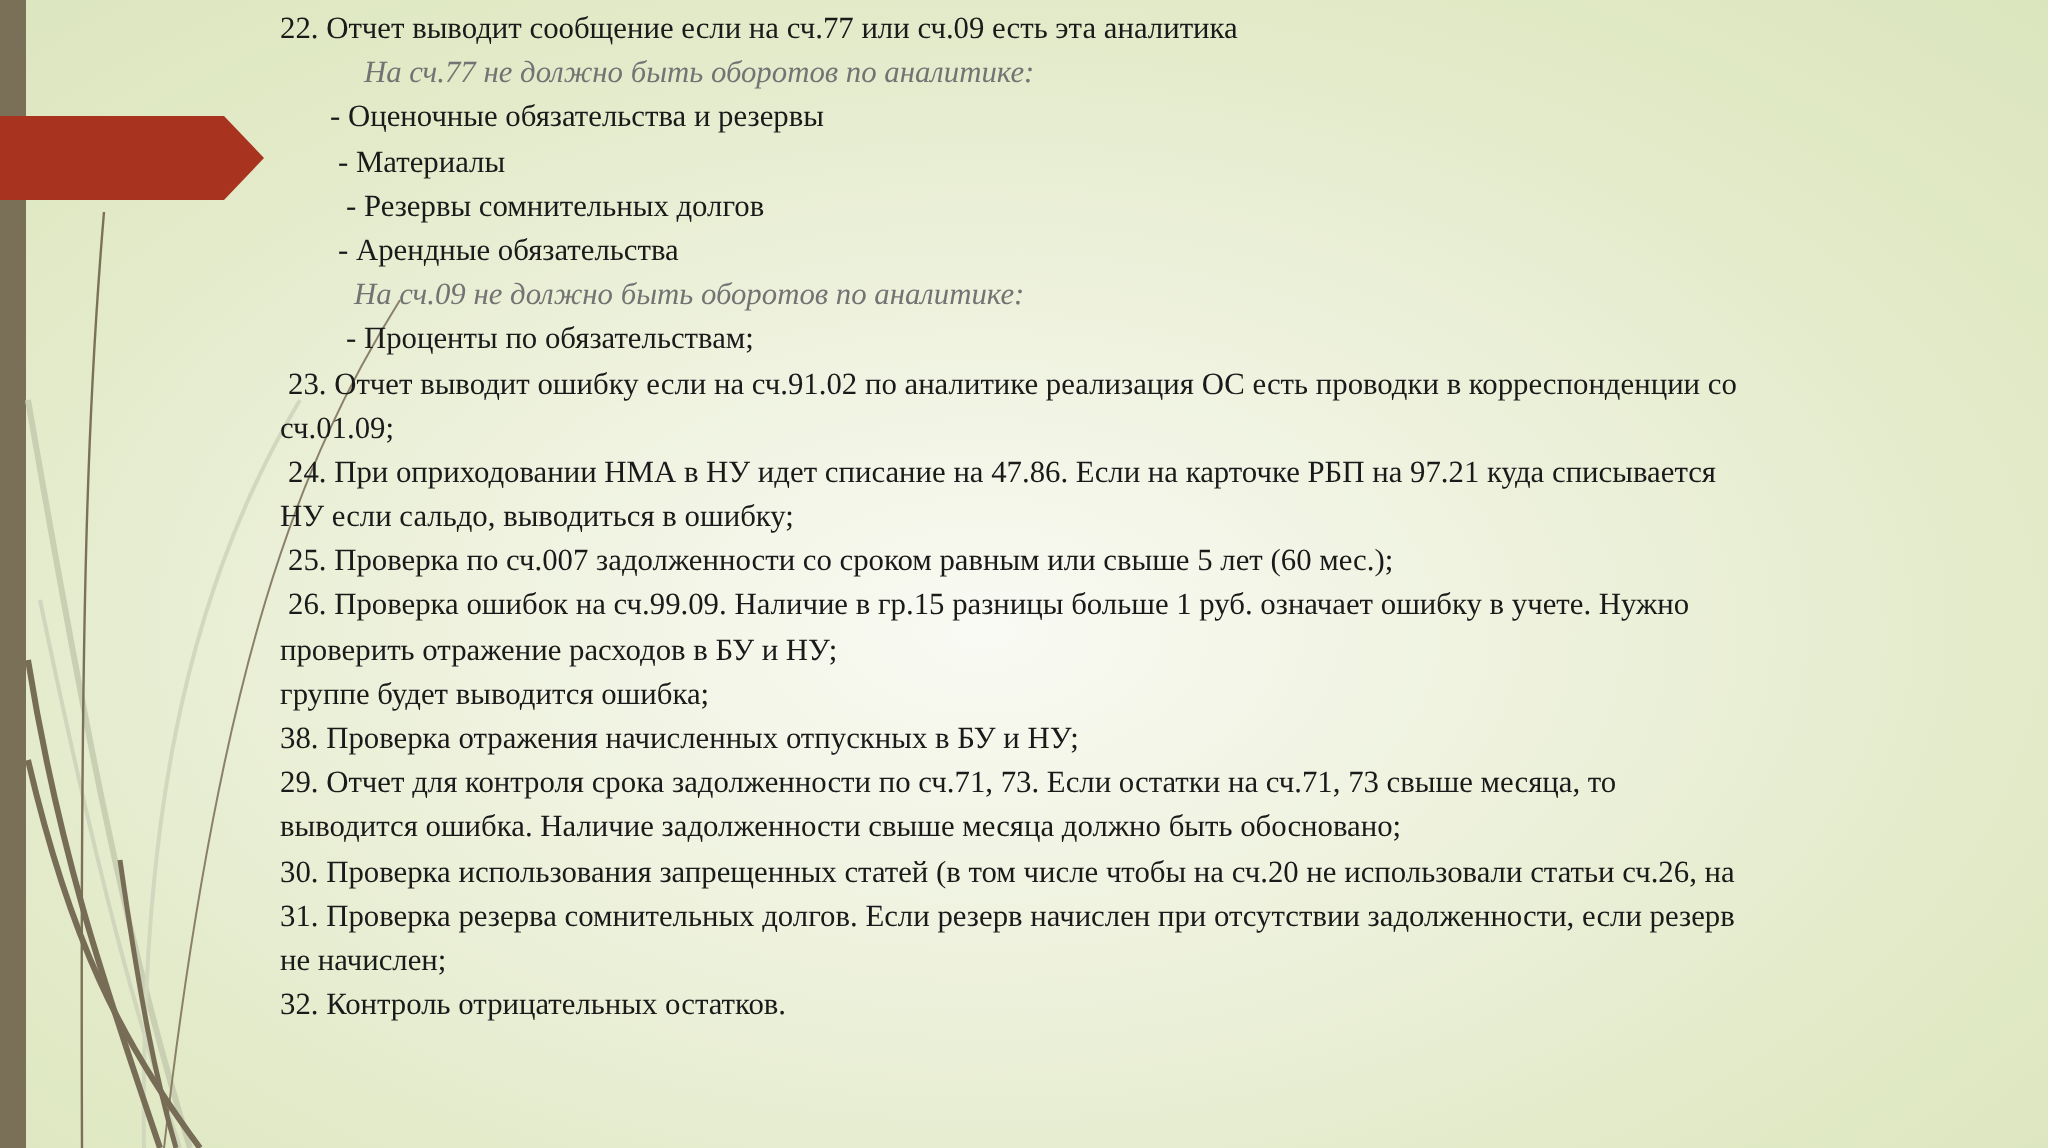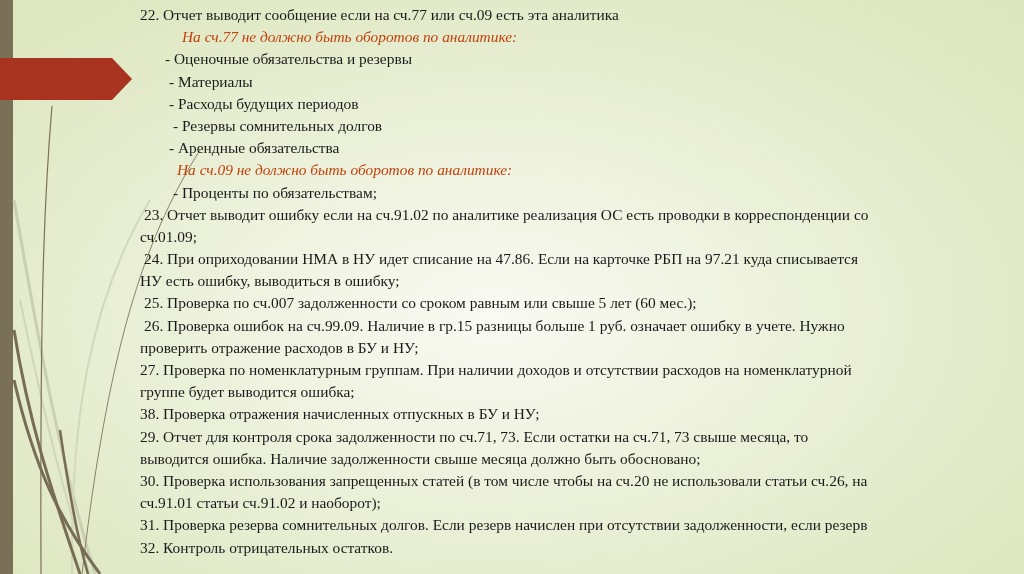--- a/index.html
+++ b/index.html
@@ -12,21 +12,21 @@
     .left-bar {
       position: absolute; left: 0; top: 0; width: 13px; height: 574px;
       background: #7a7058;
     }
     .decor { position: absolute; left: 0; top: 0; width: 1024px; height: 574px; pointer-events: none; }
     .content {
       position: absolute; left: 140px; top: 4px; width: 830px;
       font-size: 15.4px; line-height: 22.2px;
     }
     .line { white-space: nowrap; height: 22.2px; }
-    .italic { font-style: italic; color: #c2410c; }
+    .italic { font-style: italic; color: #737373; }
   </style>
 </head>
 <body>
 
 <div class="left-bar"></div>
 
 <svg class="decor" viewBox="0 0 1024 574">
 
   <path d="M14 200 C 40 350, 60 460, 95 574" stroke="#c9cfb3" stroke-width="3" fill="none"></path>
   <path d="M20 300 C 45 420, 65 500, 90 574" stroke="#d0d6bb" stroke-width="2" fill="none"></path>
@@ -41,35 +41,33 @@
   <path d="M60 430 C 70 500, 78 540, 88 574" stroke="#776c55" stroke-width="2.5" fill="none"></path>
 
   <polygon points="0,58 112,58 132,79 112,100 0,100" fill="#a8331f"></polygon>
 </svg>
 
 <div class="content">
   <div class="line">22. Отчет выводит сообщение если на сч.77 или сч.09 есть эта аналитика</div>
   <div class="line italic" style="padding-left:42px">На сч.77 не должно быть оборотов по аналитике:</div>
   <div class="line" style="padding-left:25px">- Оценочные обязательства и резервы</div>
   <div class="line" style="padding-left:29px">- Материалы</div>
-  <div class="line" style="padding-left:29px">- Расходы будущих периодов</div>
   <div class="line" style="padding-left:33px">- Резервы сомнительных долгов</div>
   <div class="line" style="padding-left:29px">- Арендные обязательства</div>
   <div class="line italic" style="padding-left:37px">На сч.09 не должно быть оборотов по аналитике:</div>
   <div class="line" style="padding-left:33px">- Проценты по обязательствам;</div>
 
   <div class="line" style="padding-left:4px">23. Отчет выводит ошибку если на сч.91.02 по аналитике реализация ОС есть проводки в корреспонденции со</div>
   <div class="line">сч.01.09;</div>
   <div class="line" style="padding-left:4px">24. При оприходовании НМА в НУ идет списание на 47.86. Если на карточке РБП на 97.21 куда списывается</div>
-  <div class="line">НУ есть ошибку, выводиться в ошибку;</div>
+  <div class="line">НУ если сальдо, выводиться в ошибку;</div>
   <div class="line" style="padding-left:4px">25. Проверка по сч.007 задолженности со сроком равным или свыше 5 лет (60 мес.);</div>
   <div class="line" style="padding-left:4px">26. Проверка ошибок на сч.99.09. Наличие в гр.15 разницы больше 1 руб. означает ошибку в учете. Нужно</div>
   <div class="line">проверить отражение расходов в БУ и НУ;</div>
-  <div class="line">27. Проверка по номенклатурным группам. При наличии доходов и отсутствии расходов на номенклатурной</div>
   <div class="line">группе будет выводится ошибка;</div>
   <div class="line">38. Проверка отражения начисленных отпускных в БУ и НУ;</div>
   <div class="line">29. Отчет для контроля срока задолженности по сч.71, 73. Если остатки на сч.71, 73 свыше месяца, то</div>
   <div class="line">выводится ошибка. Наличие задолженности свыше месяца должно быть обосновано;</div>
   <div class="line">30. Проверка использования запрещенных статей (в том числе чтобы на сч.20 не использовали статьи сч.26, на</div>
-  <div class="line">сч.91.01 статьи сч.91.02 и наоборот);</div>
   <div class="line">31. Проверка резерва сомнительных долгов. Если резерв начислен при отсутствии задолженности, если резерв</div>
+  <div class="line">не начислен;</div>
   <div class="line">32. Контроль отрицательных остатков.</div>
 </div>
 
 </body></html>

